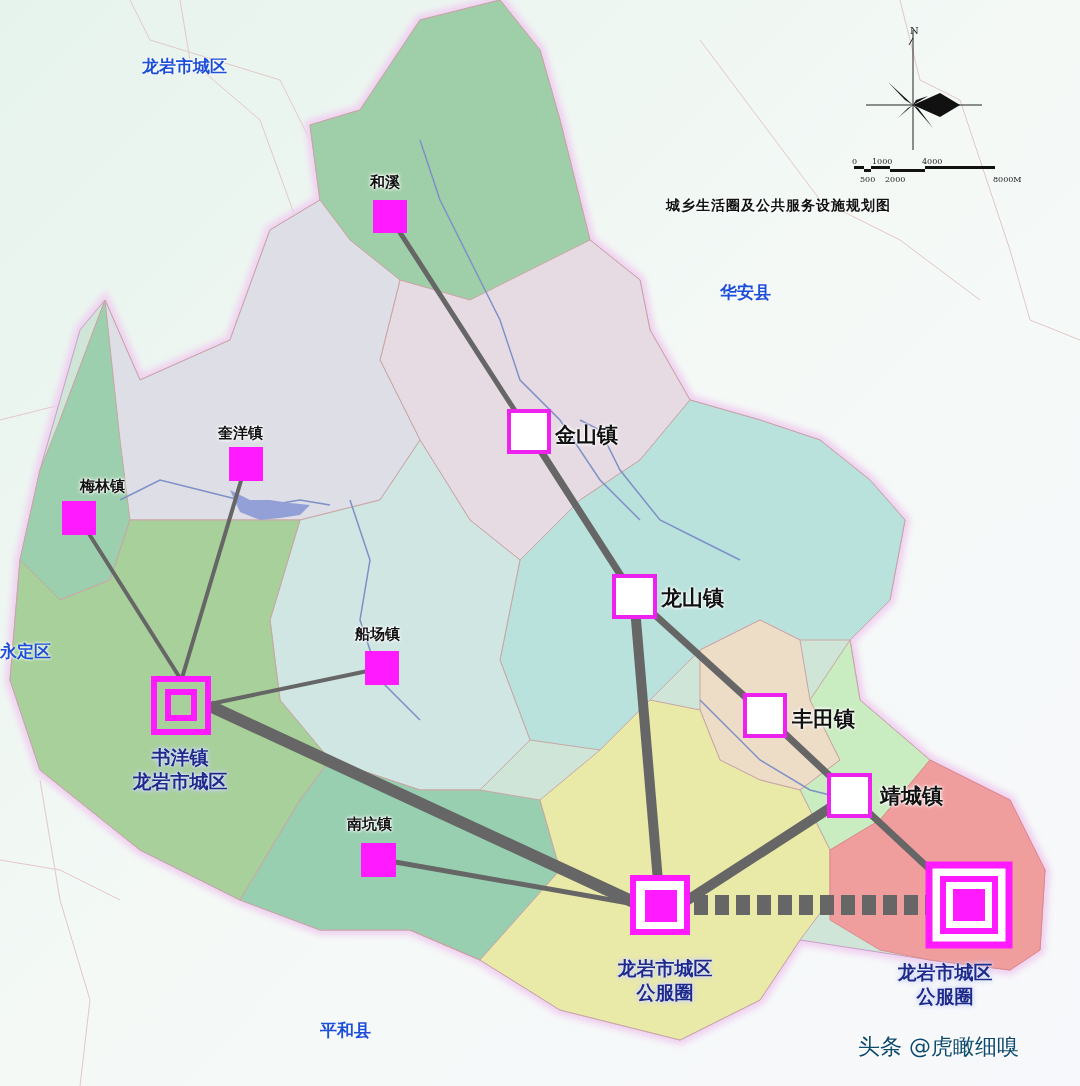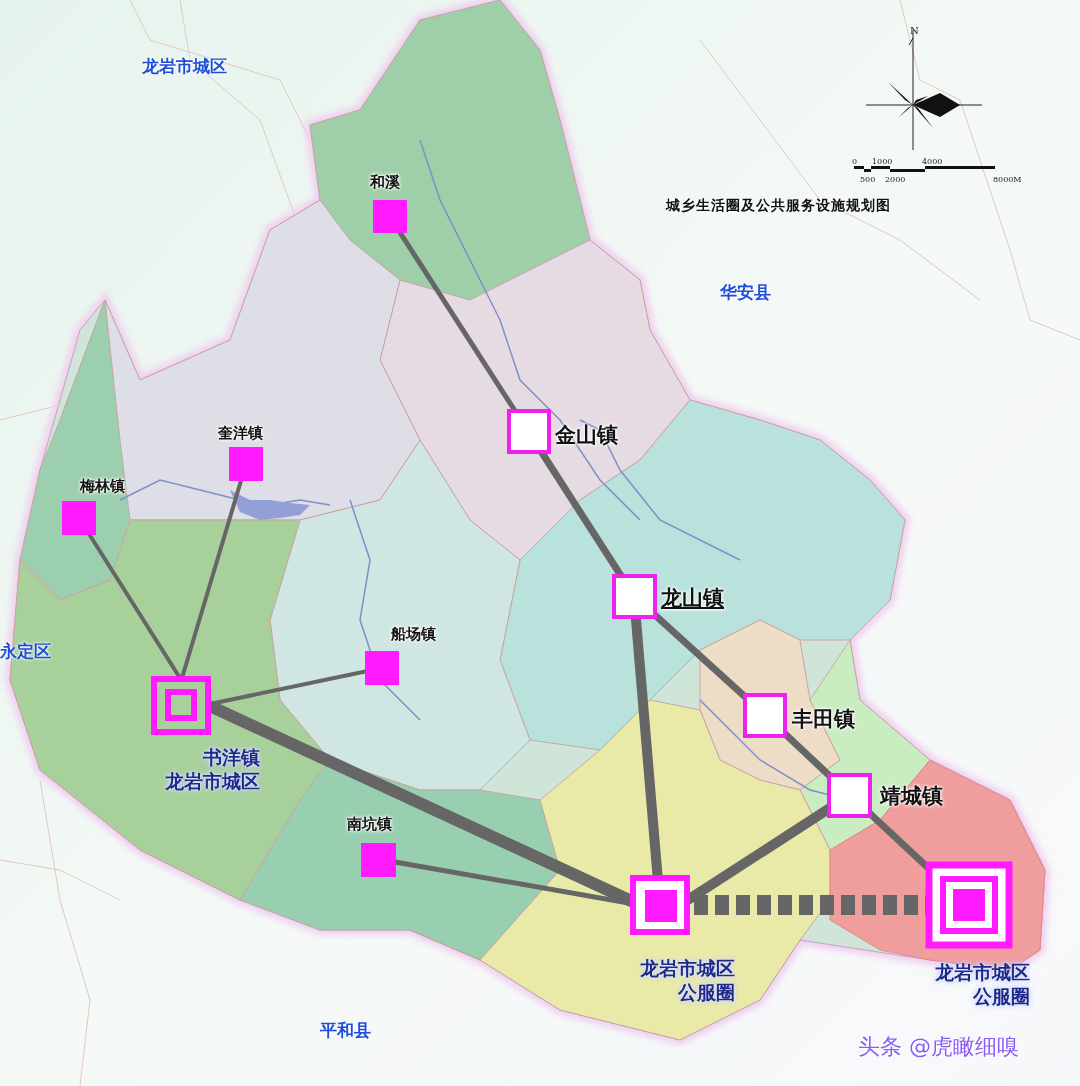--- a/index.html
+++ b/index.html
@@ -14,30 +14,30 @@
       white-space: nowrap; text-shadow: 0 0 3px #fff, 0 0 3px #fff;
     }
     .town-label {
       position: absolute; color: #111; font-size: 15px; white-space: nowrap;
       text-shadow: 0 0 2px #fff, 0 0 3px #fff, 0 0 4px #fff;
       font-weight: bold;
     }
     .town-label.bold { font-weight: bold; font-size: 21px; }
     .hub-label {
       position: absolute; color: #1d2a8a; font-weight: bold; font-size: 19px;
-      text-align: right; line-height: 24px; white-space: nowrap;
+      text-align: center; line-height: 24px; white-space: nowrap;
       text-shadow: 0 0 2px #fff, 0 0 4px #c9d0ff, 0 0 6px #c9d0ff;
     }
     .title {
       position: absolute; left: 666px; top: 197px; font-size: 14px; font-weight: bold;
       color: #111; letter-spacing: 1px; white-space: nowrap;
       text-shadow: 0 0 3px #fff, 0 0 3px #fff;
     }
     .watermark {
-      position: absolute; left: 858px; top: 1032px; font-size: 22px; color: #8b5cf6;
+      position: absolute; left: 858px; top: 1032px; font-size: 22px; color: #0c4a6e;
       white-space: nowrap; text-shadow: 1px 1px 0 #fff, -1px -1px 0 #fff;
     }
     .scale-text { font-family: "DejaVu Serif", "Liberation Serif", serif; font-size: 8px; fill: #222; }
   </style>
 </head>
 <body>
 
 <svg id="map-canvas" viewBox="0 0 1080 1086" xmlns="http://www.w3.org/2000/svg">
   <defs>
     <linearGradient id="bg" x1="0" y1="0" x2="1" y2="1">
@@ -167,24 +167,24 @@
 <div class="title">城乡生活圈及公共服务设施规划图</div>
 
 <div class="place-label" style="left:142px; top:55px;">龙岩市城区</div>
 <div class="place-label" style="left:720px; top:281px;text-align:center;">华安县</div>
 <div class="place-label" style="left:0px; top:640px;">永定区</div>
 <div class="place-label" style="left:276px; top:1019px;margin-left:44px;">平和县</div>
 
 <div class="town-label" style="left:370px; top:173px;">和溪</div>
 <div class="town-label" style="left:218px; top:424px;">奎洋镇</div>
 <div class="town-label" style="left:48px; top:477px;margin-left:32px;">梅林镇</div>
-<div class="town-label" style="left:355px; top:625px;margin-left:36px;">船场镇</div>
+<div class="town-label" style="left:355px; top:625px;">船场镇</div>
 <div class="town-label" style="left:347px; top:815px;">南坑镇</div>
 <div class="town-label bold" style="left:555px; top:421px;">金山镇</div>
-<div class="town-label bold" style="left:661px; top:584px;text-decoration:underline;">龙山镇</div>
+<div class="town-label bold" style="left:661px; top:584px;">龙山镇</div>
 <div class="town-label bold" style="left:792px; top:705px;">丰田镇</div>
 <div class="town-label bold" style="left:880px; top:782px;">靖城镇</div>
 
 <div class="hub-label" style="left:100px; top:745px; width:160px;">
   <div>书洋镇</div>
   <div>龙岩市城区</div>
 </div>
 <div class="hub-label" style="left:595px; top:956px; width:140px;">
   <div>龙岩市城区</div>
   <div>公服圈</div>

